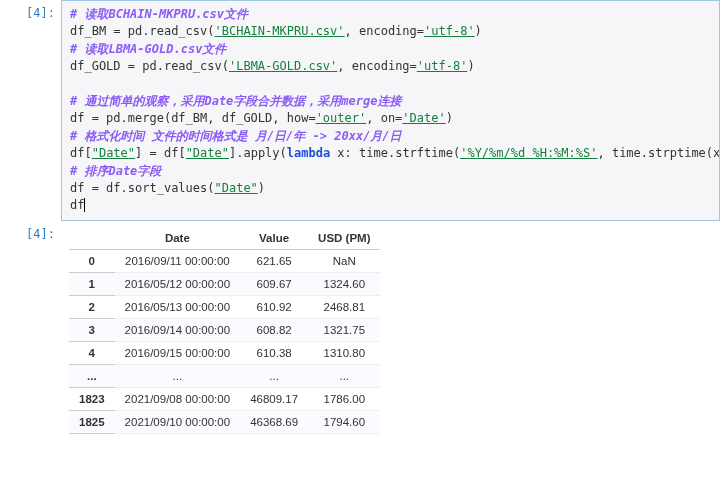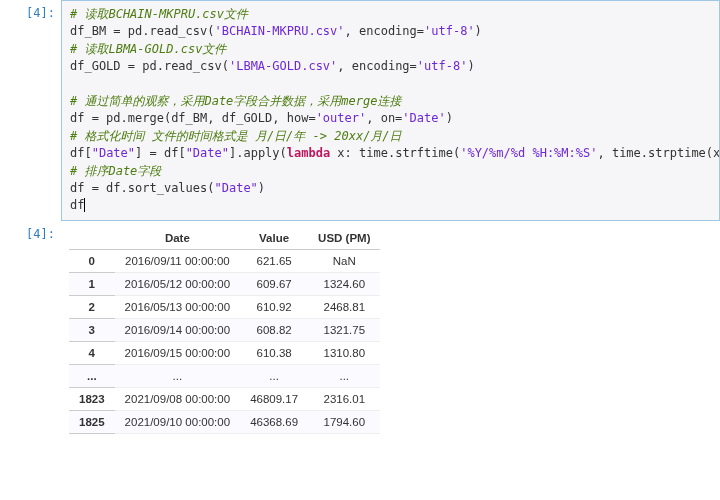--- a/index.html
+++ b/index.html
@@ -36,23 +36,23 @@
     white-space: pre;
     overflow: hidden;
     position: relative;
   }
   .output-area {
     flex: 1;
     padding: 6px 8px 4px 8px;
     font-family: "Segoe UI", Arial, sans-serif;
   }
   
-  .cm { color: #4d7c0f; font-style: italic; }
-  .kw { color: #be185d; font-weight: bold; }
-  .str{ color: #6d28d9; }
+  .cm { color: #8b5cf6; font-style: italic; font-weight: bold; }
+  .kw { color: #1d4ed8; font-weight: bold; }
+  .str{ color: #15803d; text-decoration: underline; }
   
   .cursor {
     border-right: 1px solid #000;
     animation: none;
   }
 
   table.df {
     border-collapse: collapse;
     font-size: 11.5px;
     color: #333;
@@ -139,21 +139,21 @@
           <tr class="ellipsis-row">
             <th class="row-idx">...</th>
             <td>...</td>
             <td>...</td>
             <td>...</td>
           </tr>
           <tr>
             <th class="row-idx">1823</th>
             <td>2021/09/08 00:00:00</td>
             <td>46809.17</td>
-            <td>2316.01</td>
+            <td>1786.00</td>
           </tr>
           <tr>
             <th class="row-idx">1825</th>
             <td>2021/09/10 00:00:00</td>
             <td>46368.69</td>
             <td>1794.60</td>
           </tr>
         </tbody>
     </table>
 

